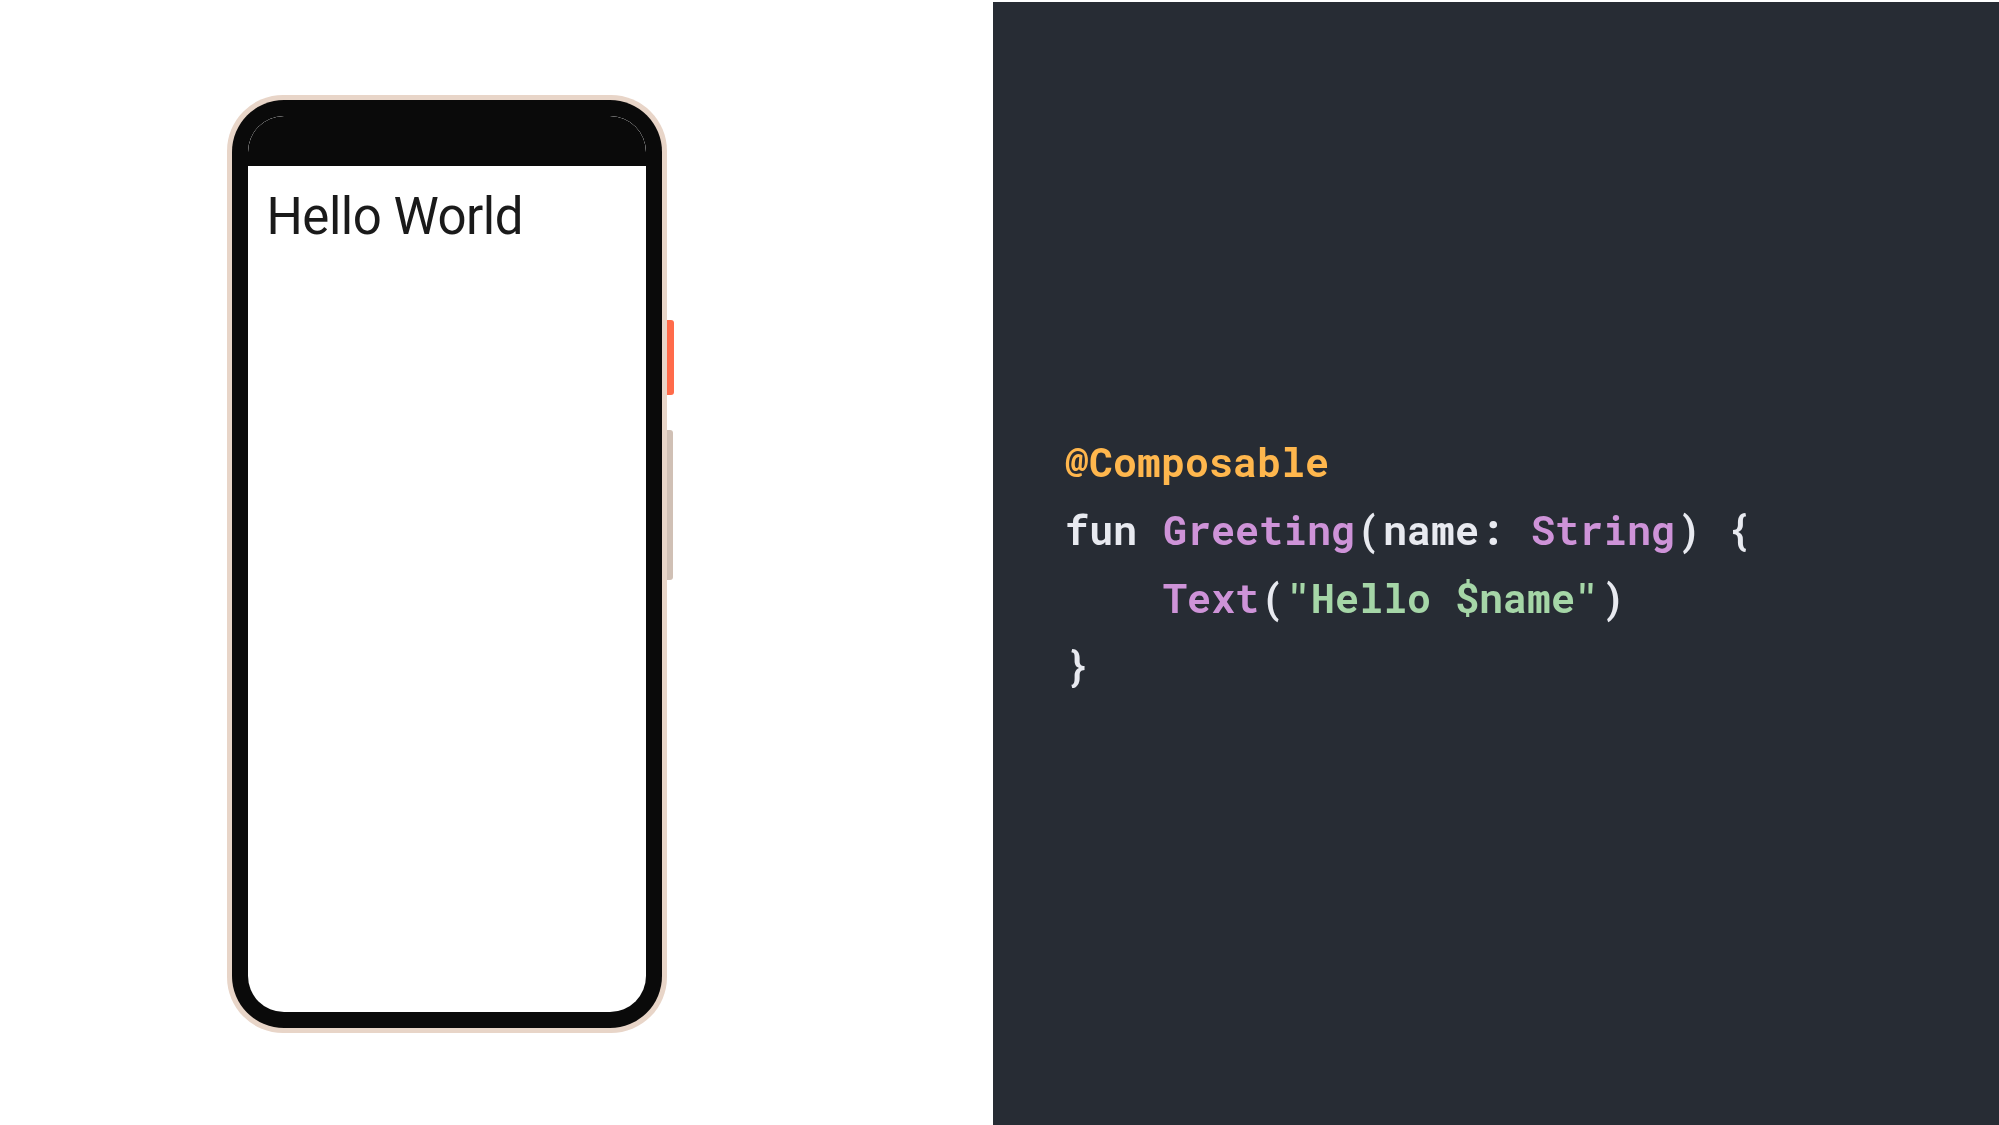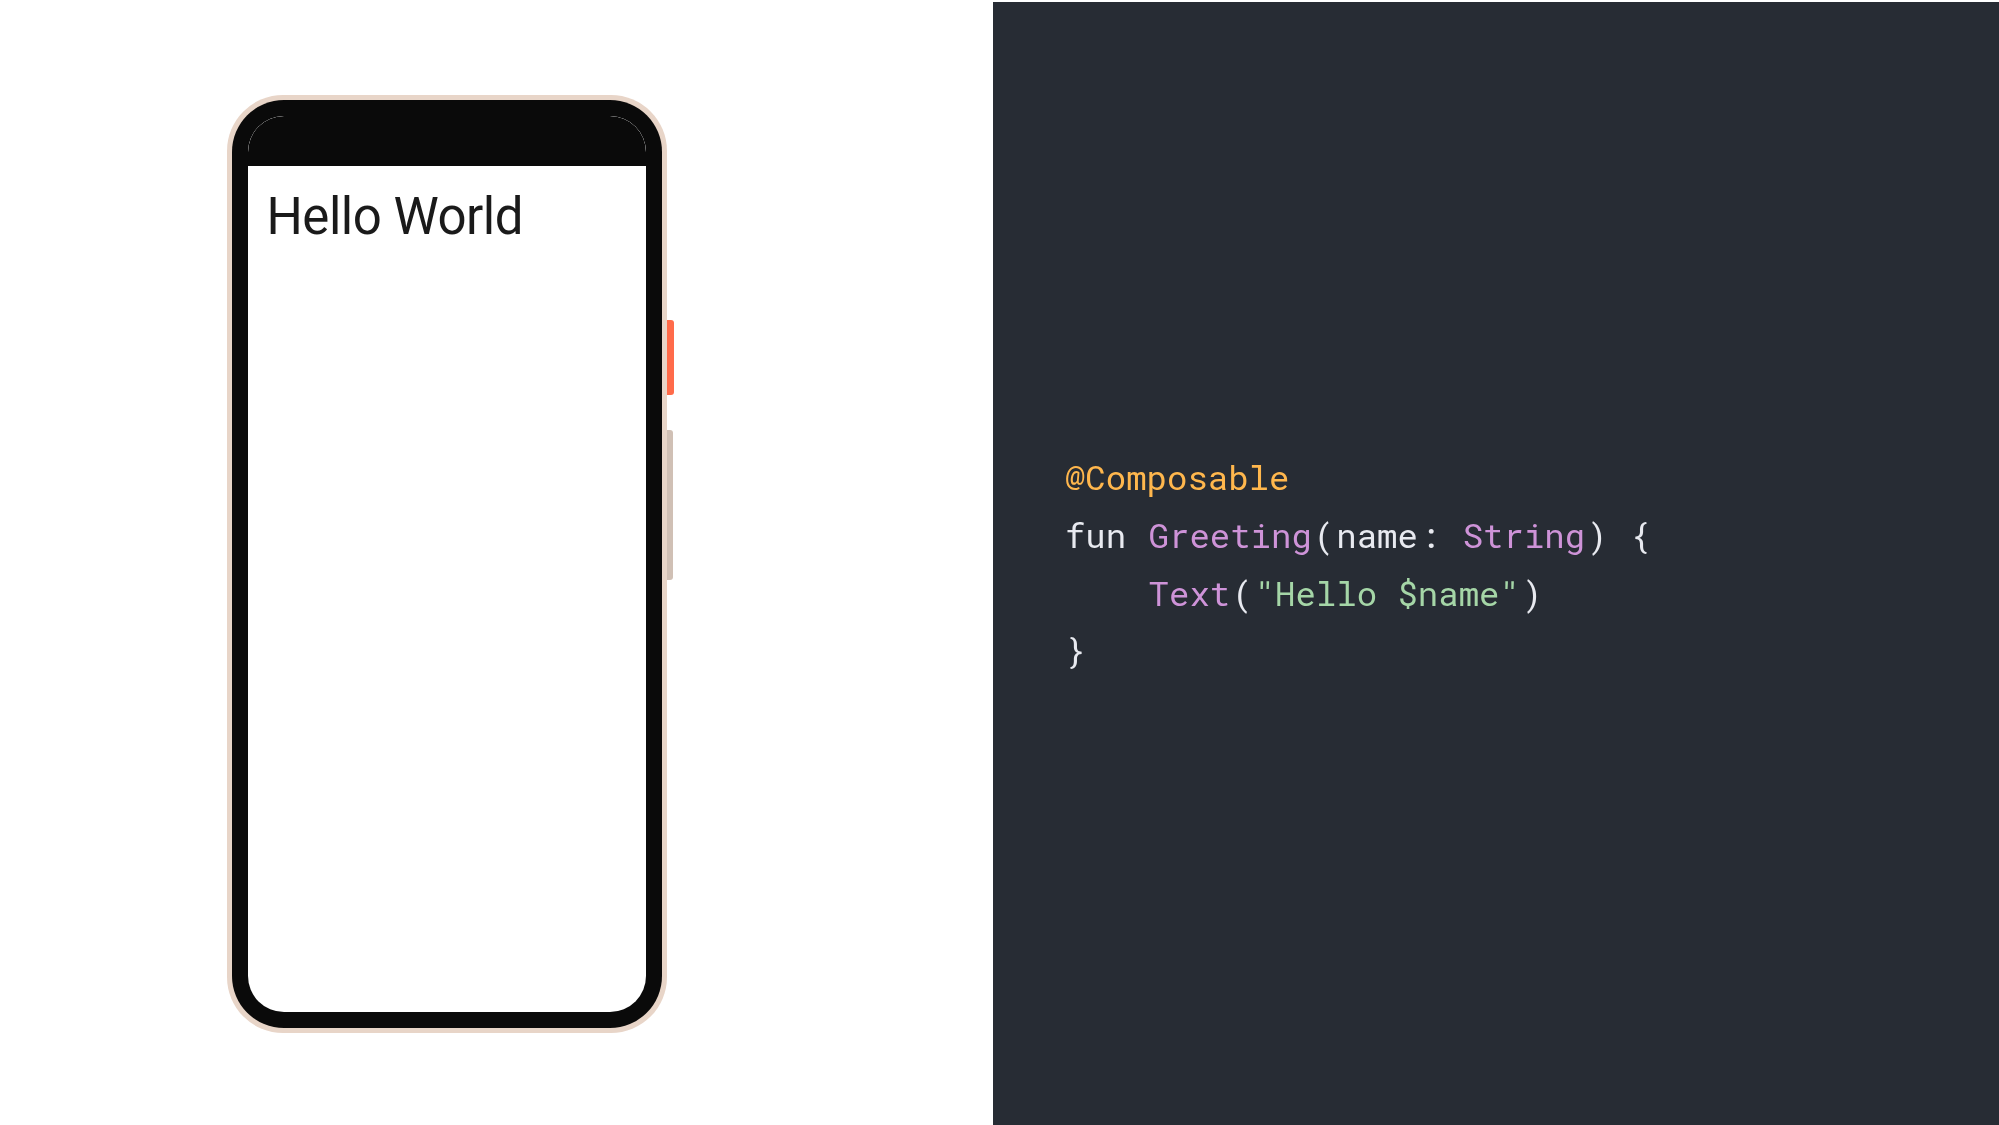--- a/index.html
+++ b/index.html
@@ -137,24 +137,24 @@
     .right-panel {
       width: 1007px;
       height: 100%;
       background: #272c34;
       display: flex;
       align-items: center;
       padding-left: 70px;
     }
     .code-block {
       font-family: 'Roboto Mono', 'Courier New', monospace;
-      font-size: 34px;
+      font-size: 40px;
       line-height: 1.7;
       white-space: pre;
-      font-weight: 400;
+      font-weight: 700;
     }
     .annotation { color: #ffb74d; }
     .keyword { color: #e8eaf0; }
     .function-name { color: #ce93d8; }
     .param { color: #e8eaf0; }
     .type { color: #ce93d8; }
     .punctuation { color: #e8eaf0; }
     .call { color: #ce93d8; }
     .string { color: #a5d6a7; }
   </style>

